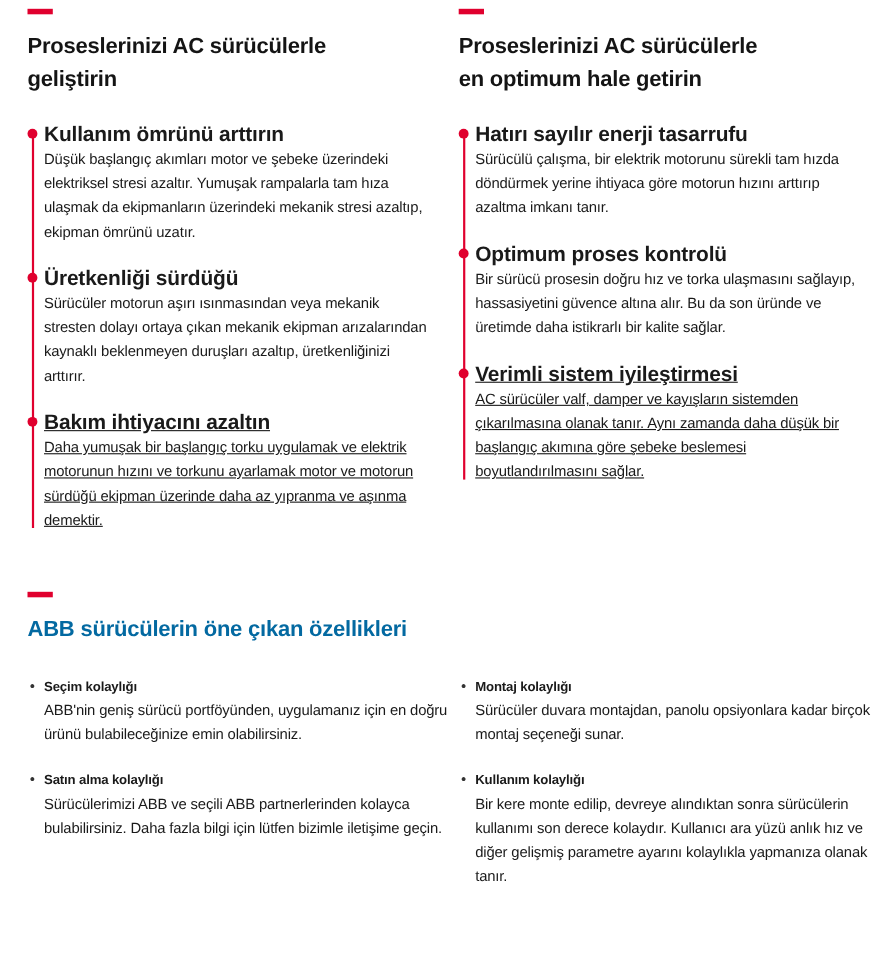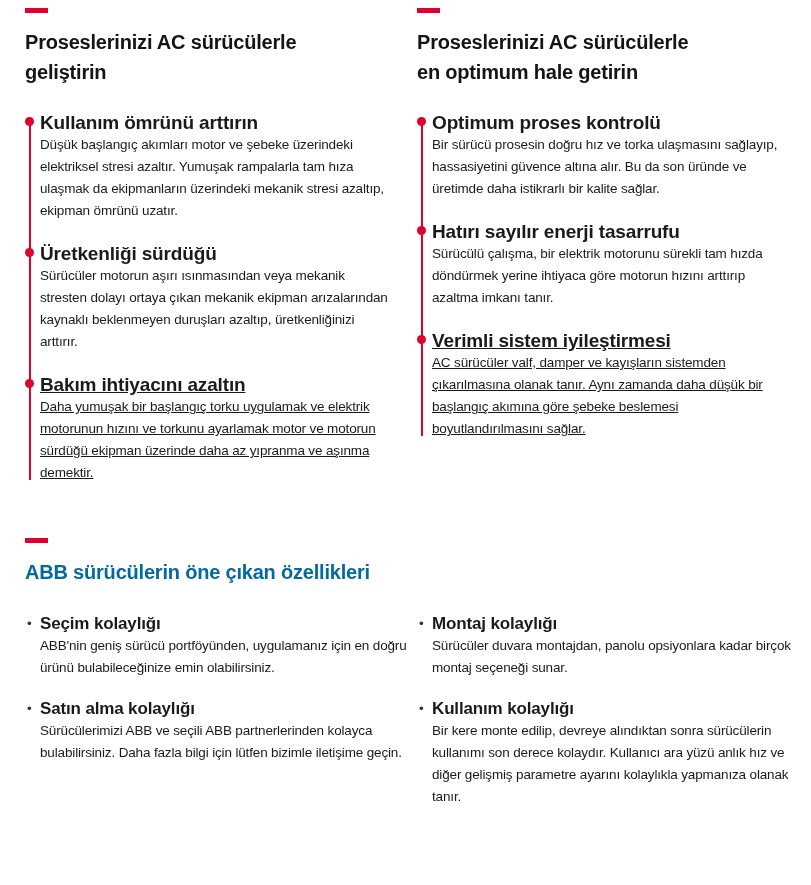--- a/index.html
+++ b/index.html
@@ -29,21 +29,21 @@
   .t-head{font-size:19px;font-weight:700;line-height:22px;letter-spacing:-0.15px;}
   .t-body{font-size:13.5px;font-weight:400;line-height:22px;letter-spacing:-0.15px;}
   .features{margin-top:54px;}
   .features-title{font-size:20px;font-weight:700;line-height:30px;color:#0369a1;letter-spacing:-0.2px;margin-bottom:26px;}
   .feat-cols{display:flex;gap:10px;}
   .feat-col{width:382px;flex:0 0 auto;}
   .feat-col.rightcol{width:374px;}
   .feat-item{position:relative;padding-left:15px;margin-bottom:19px;}
   .feat-item:last-child{margin-bottom:0;}
   .bullet{position:absolute;left:2px;top:0;font-size:13.5px;line-height:22px;color:#333;}
-  .feat-head{font-size:17px;font-weight:700;line-height:22px;letter-spacing:-0.15px;}
+  .feat-head{font-size:12px;font-weight:700;line-height:22px;letter-spacing:-0.15px;}
   .feat-body{font-size:13.5px;font-weight:400;line-height:22px;letter-spacing:-0.15px;}
 </style>
 </head>
 <body>
 
 <div class="page">
 
   <div class="top-columns">
 
     <section class="col">
@@ -75,27 +75,27 @@
     <section class="col rightcol">
       <span class="dash"></span>
       <h1 class="col-title">
         <span class="line">Proseslerinizi AC sürücülerle</span>
         <span class="line">en optimum hale getirin</span>
       </h1>
       <div class="timeline">
         <span class="timeline-line"></span>
         <div class="t-item">
           <span class="t-dot"></span>
-          <h3 class="t-head">Optimum proses kontrolü</h3>
-          <p class="t-body">Bir sürücü prosesin doğru hız ve torka ulaşmasını sağlayıp, hassasiyetini güvence altına alır. Bu da son üründe ve üretimde daha istikrarlı bir kalite sağlar.</p>
+          <h3 class="t-head">Hatırı sayılır enerji tasarrufu</h3>
+          <p class="t-body">Sürücülü çalışma, bir elektrik motorunu sürekli tam hızda döndürmek yerine ihtiyaca göre motorun hızını arttırıp azaltma imkanı tanır.</p>
         </div>
         <div class="t-item">
           <span class="t-dot"></span>
-          <h3 class="t-head">Hatırı sayılır enerji tasarrufu</h3>
-          <p class="t-body">Sürücülü çalışma, bir elektrik motorunu sürekli tam hızda döndürmek yerine ihtiyaca göre motorun hızını arttırıp azaltma imkanı tanır.</p>
+          <h3 class="t-head">Optimum proses kontrolü</h3>
+          <p class="t-body">Bir sürücü prosesin doğru hız ve torka ulaşmasını sağlayıp, hassasiyetini güvence altına alır. Bu da son üründe ve üretimde daha istikrarlı bir kalite sağlar.</p>
         </div>
         <div class="t-item">
           <span class="t-dot"></span>
           <h3 class="t-head">Verimli sistem iyileştirmesi</h3>
           <p class="t-body">AC sürücüler valf, damper ve kayışların sistemden çıkarılmasına olanak tanır. Aynı zamanda daha düşük bir başlangıç akımına göre şebeke beslemesi boyutlandırılmasını sağlar.</p>
         </div>
       </div>
     </section>
 
   </div>

